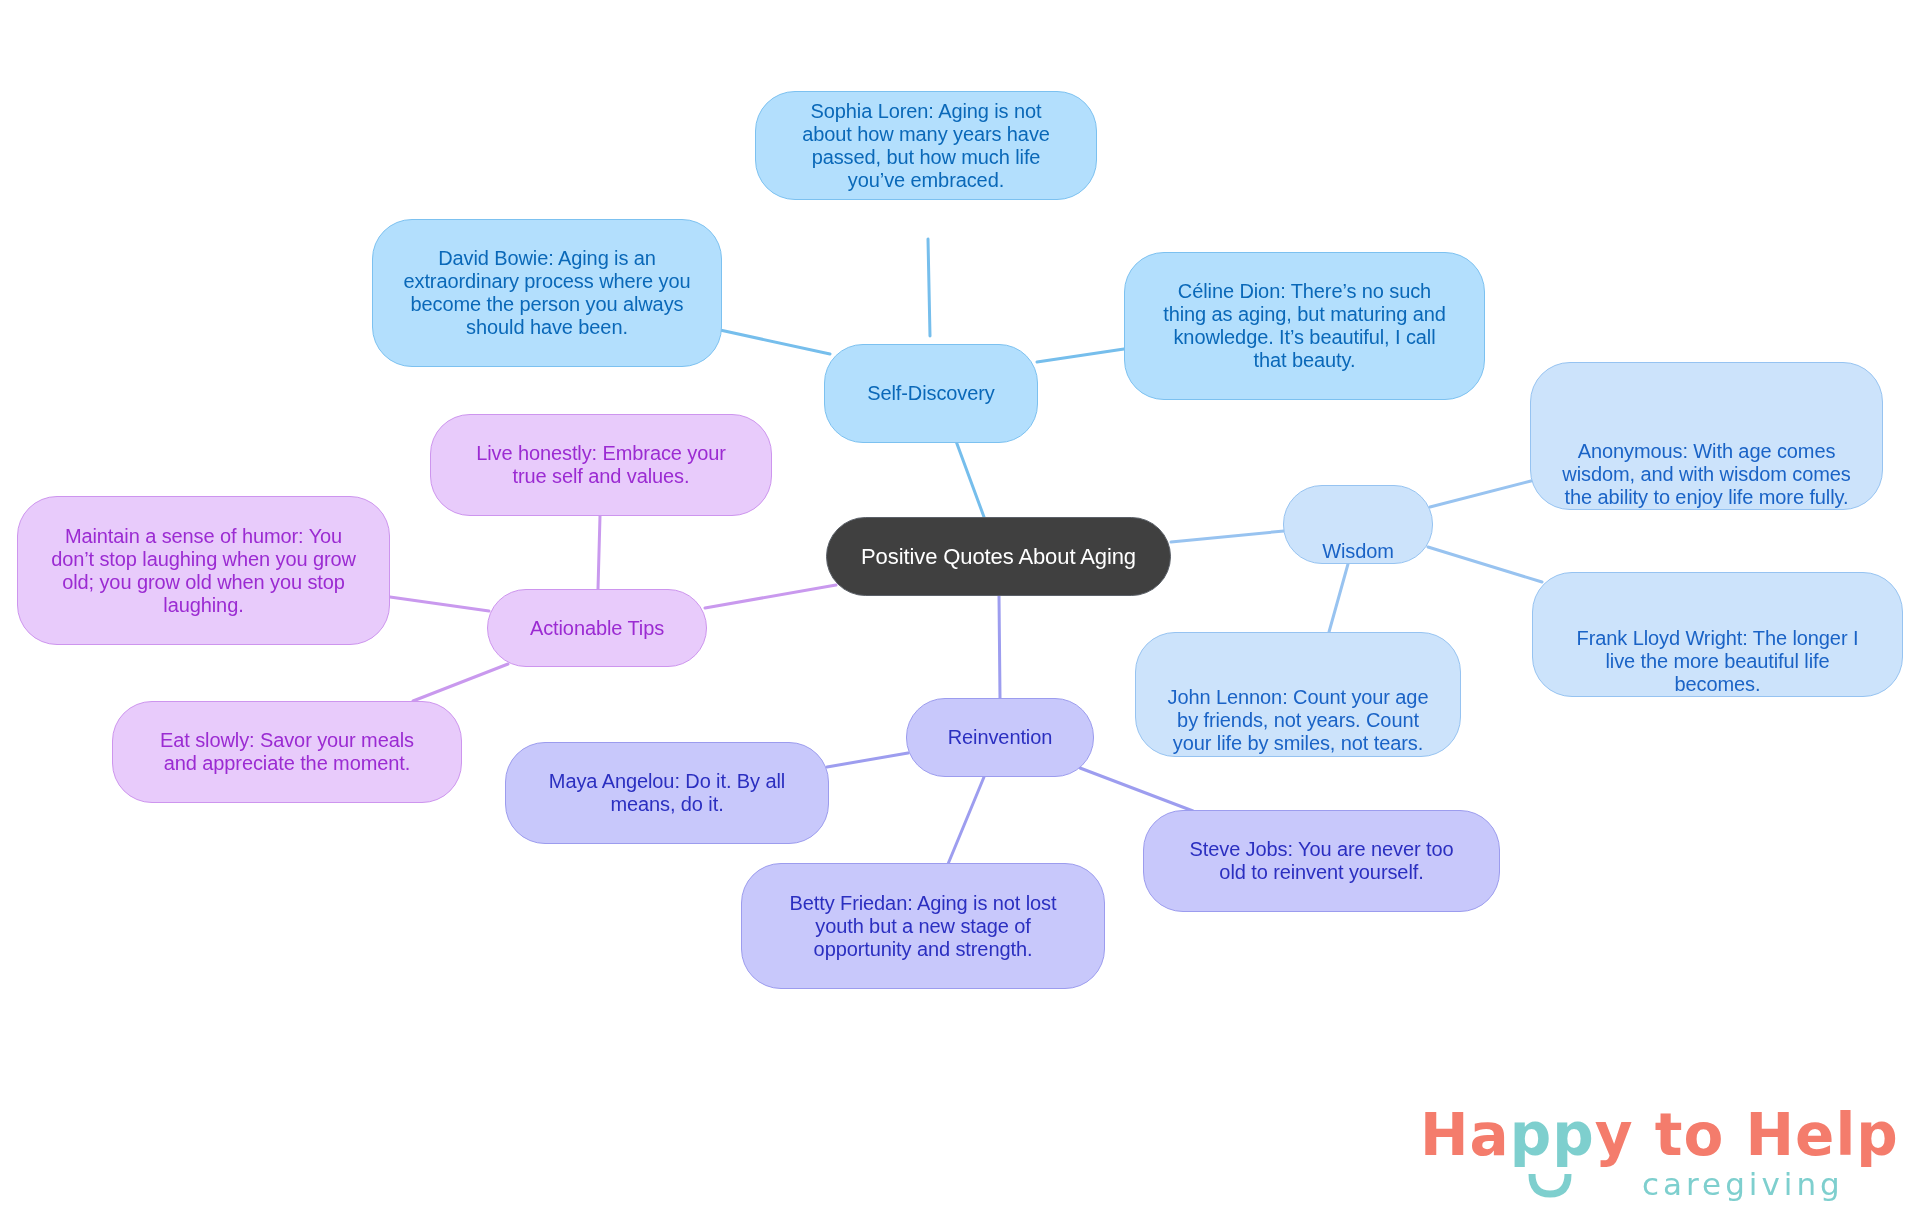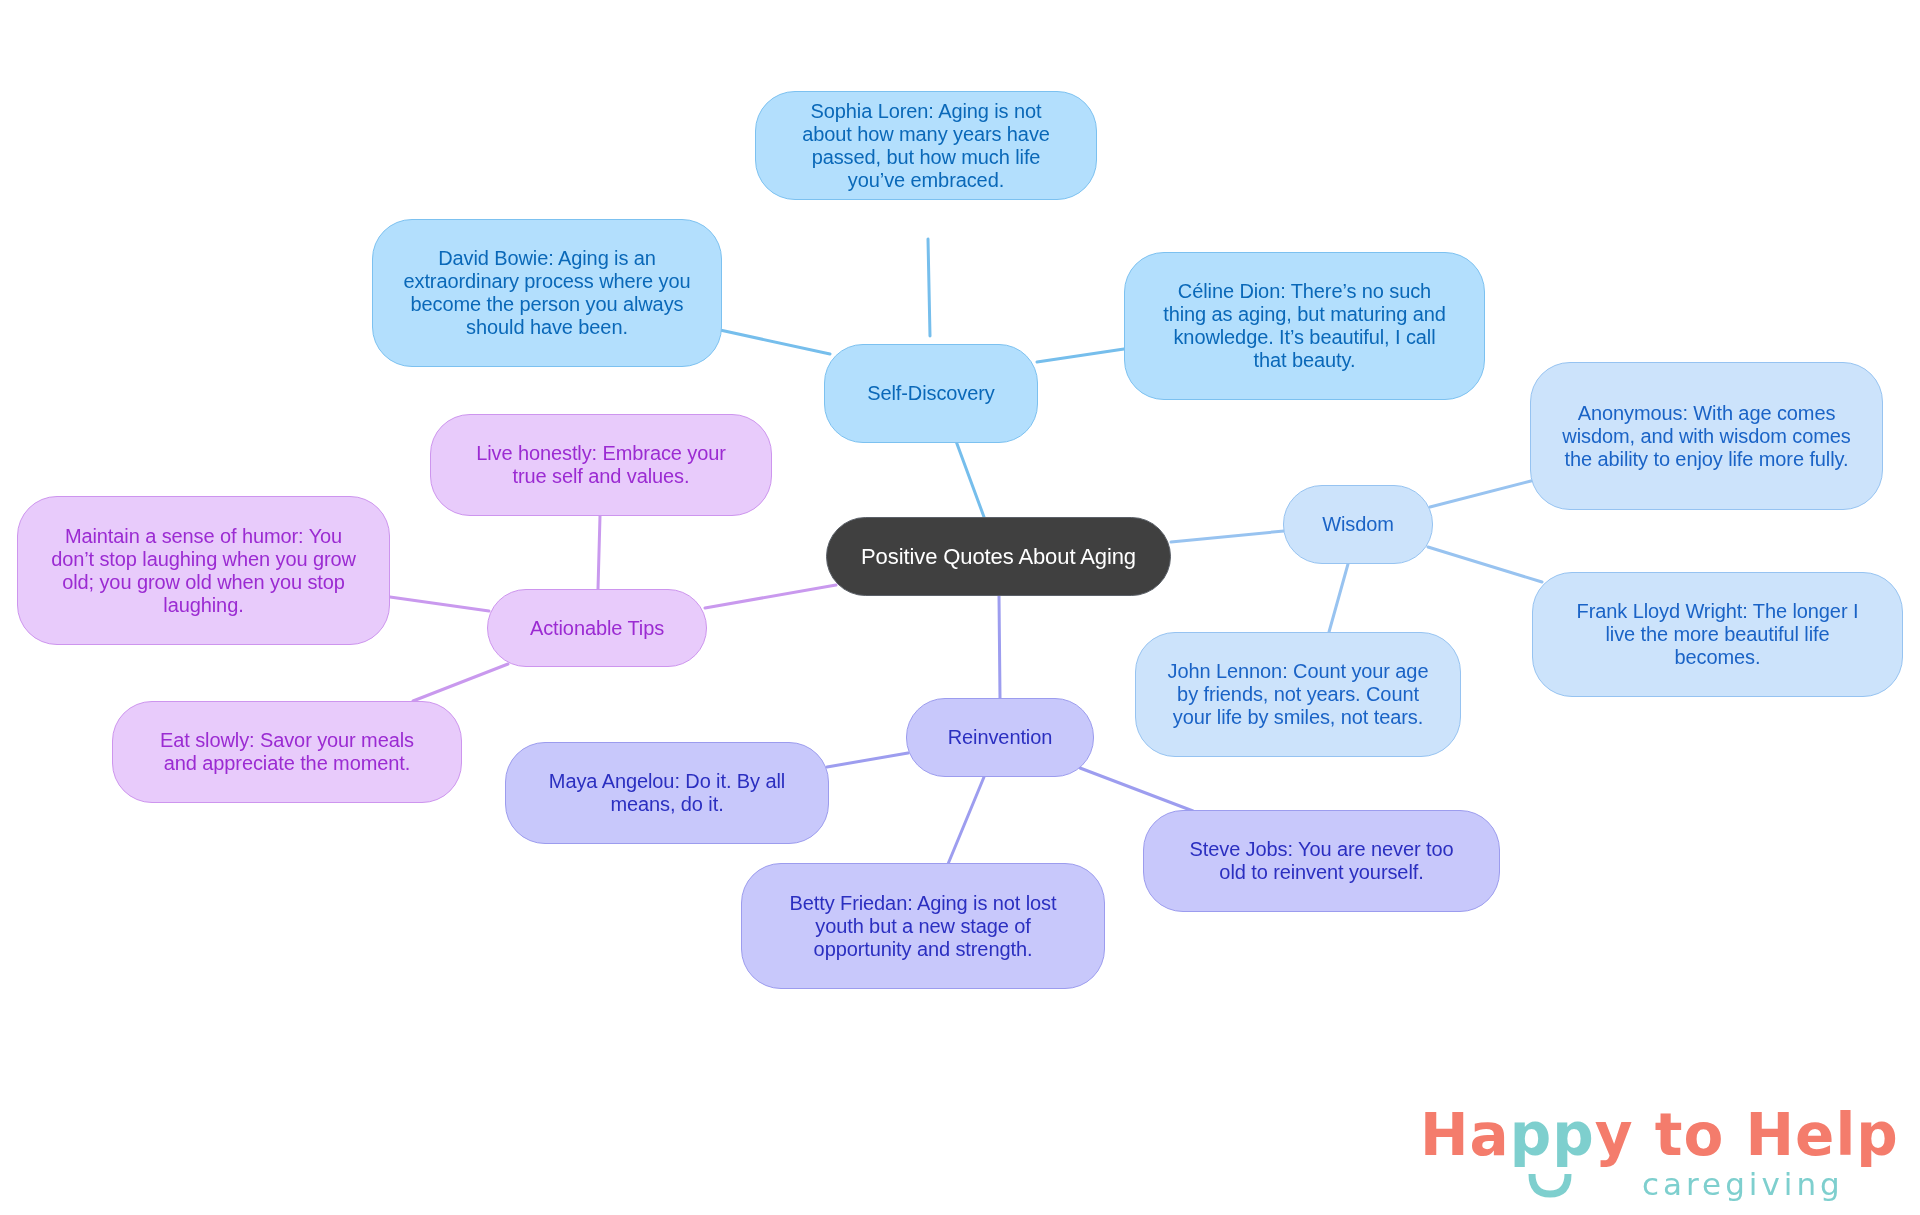--- a/index.html
+++ b/index.html
@@ -5,21 +5,21 @@
   html, body { margin: 0; padding: 0; background: #ffffff; }
   body { width: 1920px; height: 1215px; position: relative; overflow: hidden;
          font-family: "Liberation Sans", "DejaVu Sans", sans-serif; }
   #edges { position: absolute; left: 0; top: 0; width: 1920px; height: 1215px; }
   .node { position: absolute; box-sizing: border-box; display: flex; align-items: center;
           justify-content: center; text-align: center; border-radius: 40px;
           border: 1.5px solid; font-size: 20px; line-height: 23px; padding: 0 24px;
           letter-spacing: -0.1px; }
   .root { background: #404040; border-color: #5b6068; color: #ffffff; font-size: 22px; }
   .blue { background: #b3dffd; border-color: #7cc1f0; color: #0a68b8; }
-  .lblue { background: #cce3fb; border-color: #96c3f1; color: #1a63c6; }
+  .lblue { background: #cce3fb; border-color: #96c3f1; color: #1a63c6; align-items: flex-end; }
   .indigo { background: #c8c8fb; border-color: #9c9cee; color: #2b2fc0; }
   .purple { background: #e8cbfb; border-color: #cd95ee; color: #9b2bd2; }
   .logo { position: absolute; left: 1420px; top: 1100px; width: 460px; height: 110px; }
   .logo-title { position: absolute; left: 0; top: 0; font-family: "DejaVu Sans", sans-serif;
                 font-weight: bold; font-size: 58px; line-height: 70px; letter-spacing: 1px; white-space: nowrap; }
   .logo-title .c1 { color: #f47c6c; }
   .logo-title .c2 { color: #7ecfce; }
   .logo-sub { position: absolute; left: 222px; top: 66px; font-family: "DejaVu Sans", sans-serif;
               font-size: 31px; color: #7ecfce; letter-spacing: 4px; }
   .smile { position: absolute; left: 108px; top: 72px; width: 44px; height: 26px; }

